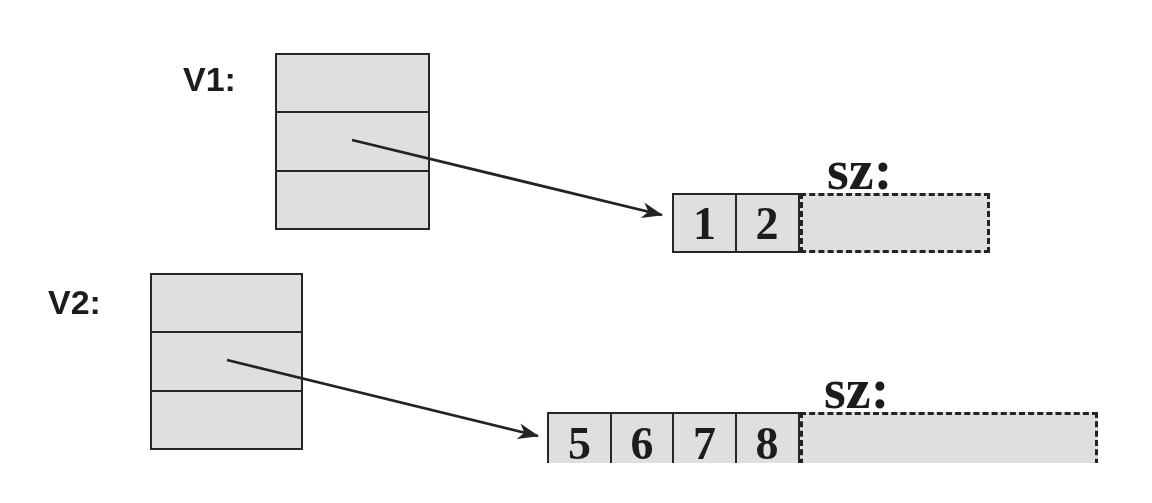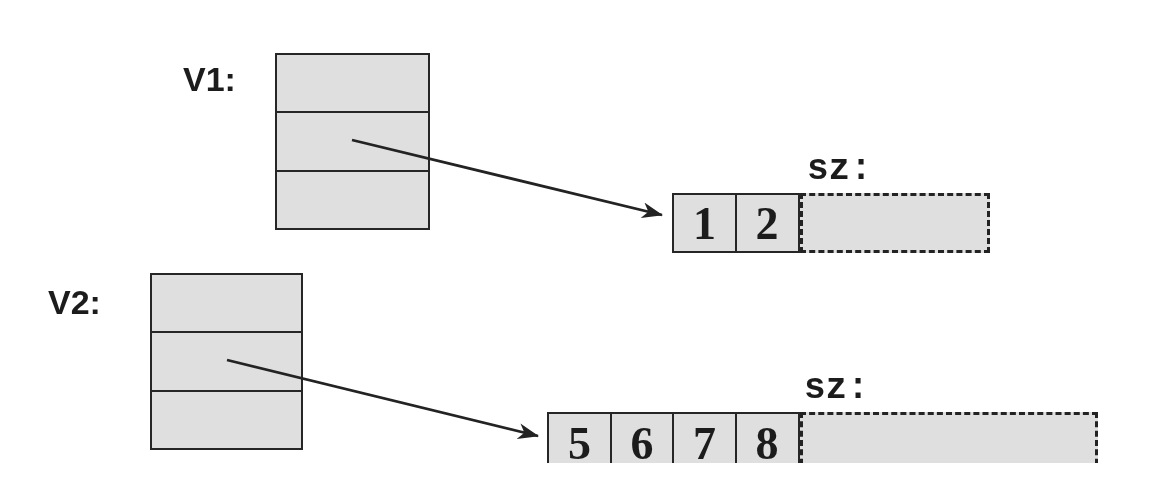--- a/index.html
+++ b/index.html
@@ -32,26 +32,27 @@
     position: absolute;
     font-family: "Liberation Sans", sans-serif;
     font-weight: bold;
     font-size: 34px;
     line-height: 34px;
     color: #1c1c1c;
     white-space: nowrap;
   }
   .sz-label {
     position: absolute;
-    font-family: Liberation Mono, monospace;
+    font-family: Liberation Serif, serif;
     font-weight: bold;
-    font-size: 36px;
+    font-size: 56px;
     line-height: 44px;
     color: #1c1c1c;
     white-space: nowrap;
+    margin-left: 20px;
   }
 
   
   .harray {
     position: absolute;
     display: flex;
   }
   .hcell {
     box-sizing: border-box;
     width: 65px;

